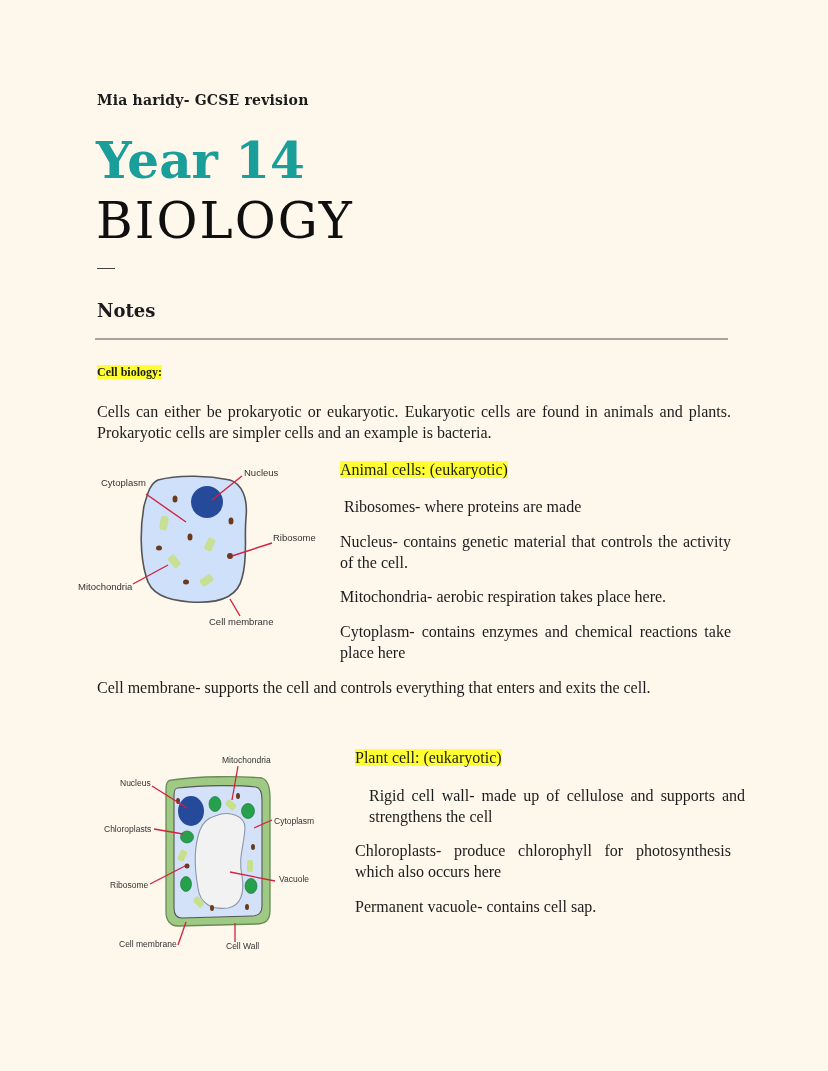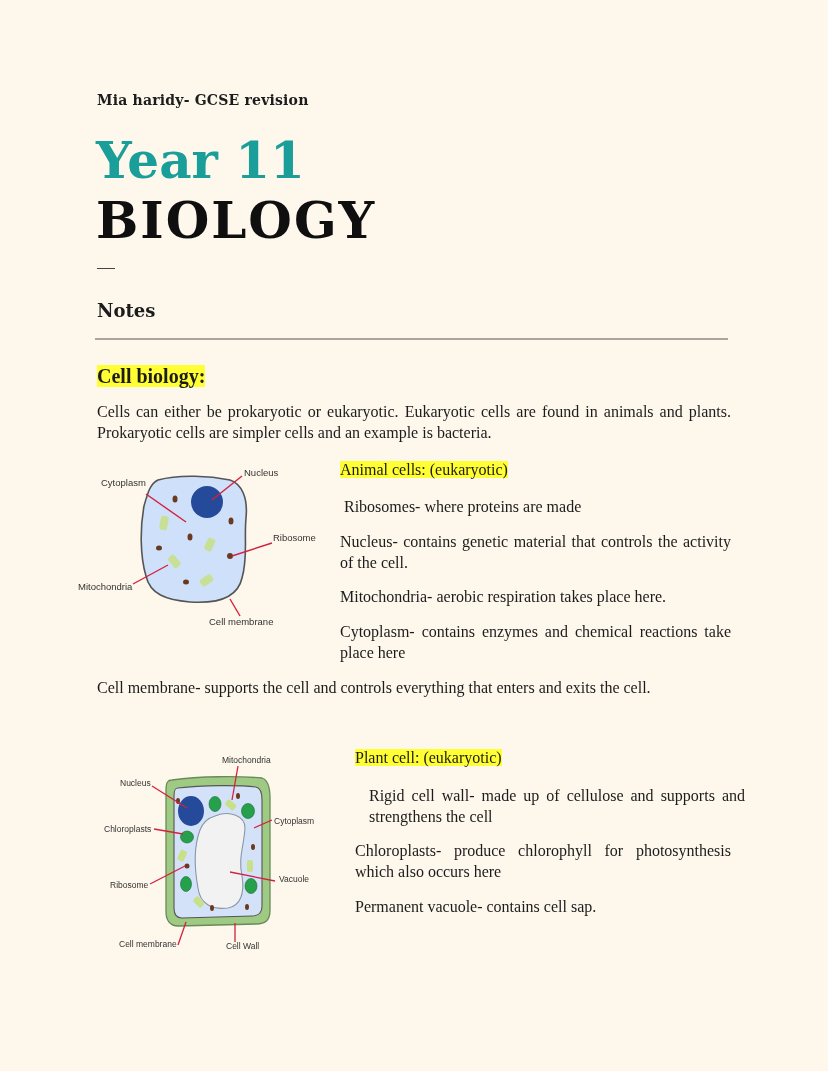--- a/index.html
+++ b/index.html
@@ -16,57 +16,57 @@
       position: absolute; left: 97px; top: 92px;
       font-size: 14px; font-weight: bold; letter-spacing: 0.2px;
     }
     .year {
       position: absolute; left: 96px; top: 136px;
       font-size: 50px; font-weight: bold; color: #1a9e99;
       line-height: 1;
     }
     .bio {
       position: absolute; left: 96px; top: 196px;
-      font-size: 50px; font-weight: bold; color: #0f0f0f;
+      font-size: 50px; font-weight: normal; color: #0f0f0f;
       line-height: 1; letter-spacing: 2px;
     }
     .dash {
       position: absolute; left: 97px; top: 268px;
       width: 18px; height: 1px; background: #444;
     }
     .notes {
       position: absolute; left: 97px; top: 300px;
       font-size: 18px; font-weight: bold;
     }
     .rule {
       position: absolute; left: 95px; top: 338px;
       width: 633px; height: 2px; background: #a9a59e;
     }
     .hl { background: #ffff33; }
     .cell-bio {
       position: absolute; left: 97px; top: 365px;
-      font-size: 20px; font-weight: bold;
+      font-size: 12px; font-weight: bold;
     }
     .para {
       position: absolute; font-size: 16px; line-height: 21px;
       text-align: justify;
     }
     .intro { left: 97px; top: 401px; width: 634px; }
     .sec-title { position: absolute; font-size: 16px; }
     .diagram { position: absolute; }
     .lbl {
       font-family: "Liberation Sans", "DejaVu Sans", sans-serif;
       font-size: 9.5px; fill: #333;
     }
   </style>
 </head>
 <body>
 
 <div class="author serif-head">Mia haridy- GCSE revision</div>
-<div class="year serif-head">Year 11</div>
+<div class="year serif-head">Year 14</div>
 <div class="bio serif-head">BIOLOGY</div>
 <div class="dash"></div>
 <div class="notes serif-head">Notes</div>
 <div class="rule"></div>
 
 <div class="cell-bio body-serif">
   <span class="hl">Cell biology:</span>
 </div>
 <div class="para intro body-serif">Cells can either be prokaryotic or eukaryotic. Eukaryotic cells are found in animals and plants. Prokaryotic cells are simpler cells and an example is bacteria.</div>
 

